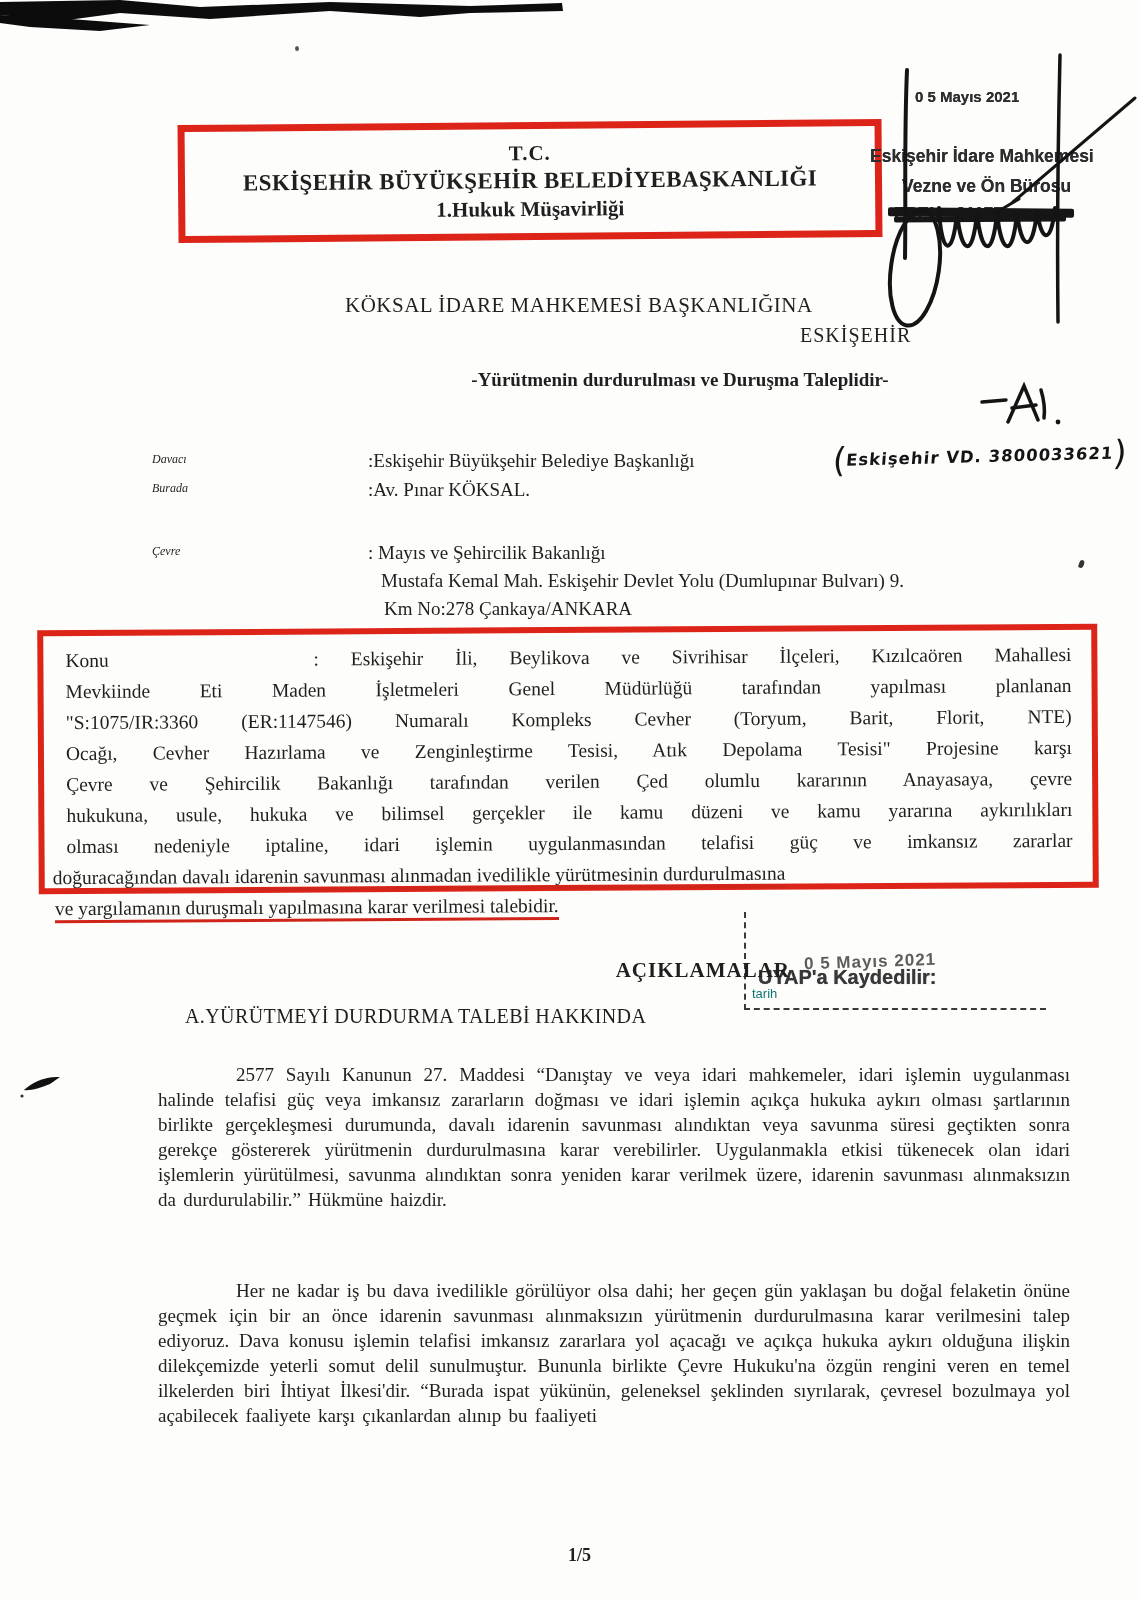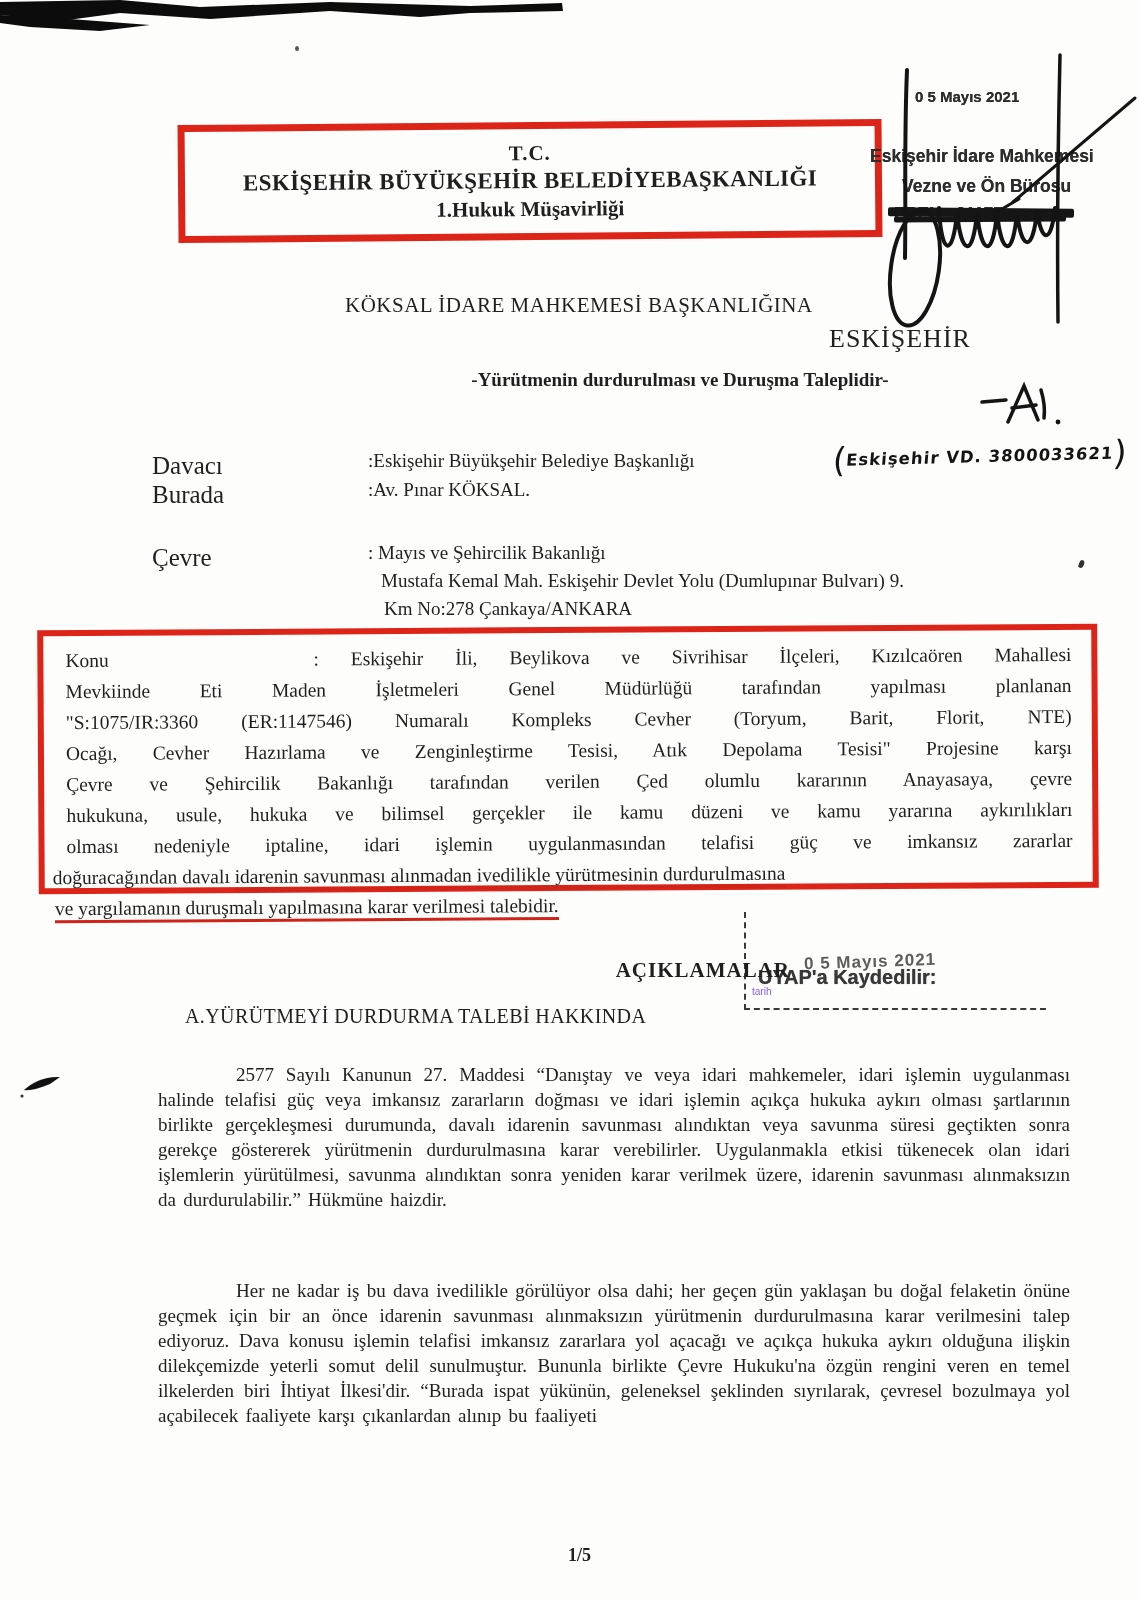--- a/index.html
+++ b/index.html
@@ -22,26 +22,26 @@
   .letterhead .org{font-size:23px;font-weight:bold;letter-spacing:.4px;margin-top:2px;}
   .letterhead .unit{font-size:21px;font-weight:bold;margin-top:3px;}
   
   .stamp-text{
     font-family:"Liberation Sans", sans-serif;font-weight:bold;color:#2e2e2e;
     text-shadow:0 0 .6px #2e2e2e;white-space:nowrap;
   }
   .strike-bar{background:#161616;border-radius:2px;}
   
   .addressee{font-size:21px;letter-spacing:.5px;white-space:nowrap;}
-  .city{font-size:26px;letter-spacing:1px;margin-left:29px;}
+  .city{font-size:20px;letter-spacing:1px;}
   .subject{font-size:19px;font-weight:bold;white-space:nowrap;}
   .heading-b{font-size:21px;font-weight:bold;letter-spacing:1px;}
   .heading-a{font-size:20px;letter-spacing:.4px;white-space:nowrap;}
   
-  .party-label{font-size:25px;}
+  .party-label{font-size:12px;font-style:italic;}
   .party-value{font-size:19px;white-space:nowrap;}
   .hand{
     font-family:"DejaVu Sans", sans-serif;font-weight:700;color:#141414;
     transform:rotate(-1.5deg) skewX(-6deg);transform-origin:left center;
     white-space:nowrap;letter-spacing:1px;
   }
   .hand .paren{font-size:34px;font-weight:400;vertical-align:-6px;letter-spacing:0;}
   .hand .note-txt{font-size:16.5px;}
   
   .konu-box{
@@ -57,21 +57,21 @@
   .konu-line.first .k-text{flex:1;text-align:justify;text-align-last:justify;}
   .konu-line.no-just{text-align:left;text-align-last:left;}
   .red-ul{border-bottom:3px solid #cf241a;padding-bottom:1px;}
   
   .uyap-box{
     left:744px;top:912px;width:300px;height:96px;
     border-left:2px dashed #3a3a3a;border-bottom:2px dashed #3a3a3a;
   }
   .uyap-title{font-family:"Liberation Sans", sans-serif;font-weight:bold;font-size:20px;color:#383838;text-shadow:0 0 .7px #444;}
   .uyap-date{font-family:"Liberation Sans", sans-serif;font-weight:bold;font-size:17px;color:#4c4c4c;transform:rotate(-2deg);letter-spacing:1px;opacity:.9;}
-  .uyap-tarih{font-family:"Liberation Sans", sans-serif;font-size:10px;color:#8b5cf6;}
+  .uyap-tarih{font-family:"Liberation Sans", sans-serif;font-size:13px;color:#0f766e;}
   
   .para{
     font-size:19px;line-height:25px;width:912px;
     text-align:justify;text-indent:78px;word-spacing:2.5px;
   }
   .pagenum{font-size:18px;font-weight:bold;}
 </style>
 </head>
 <body>
 

